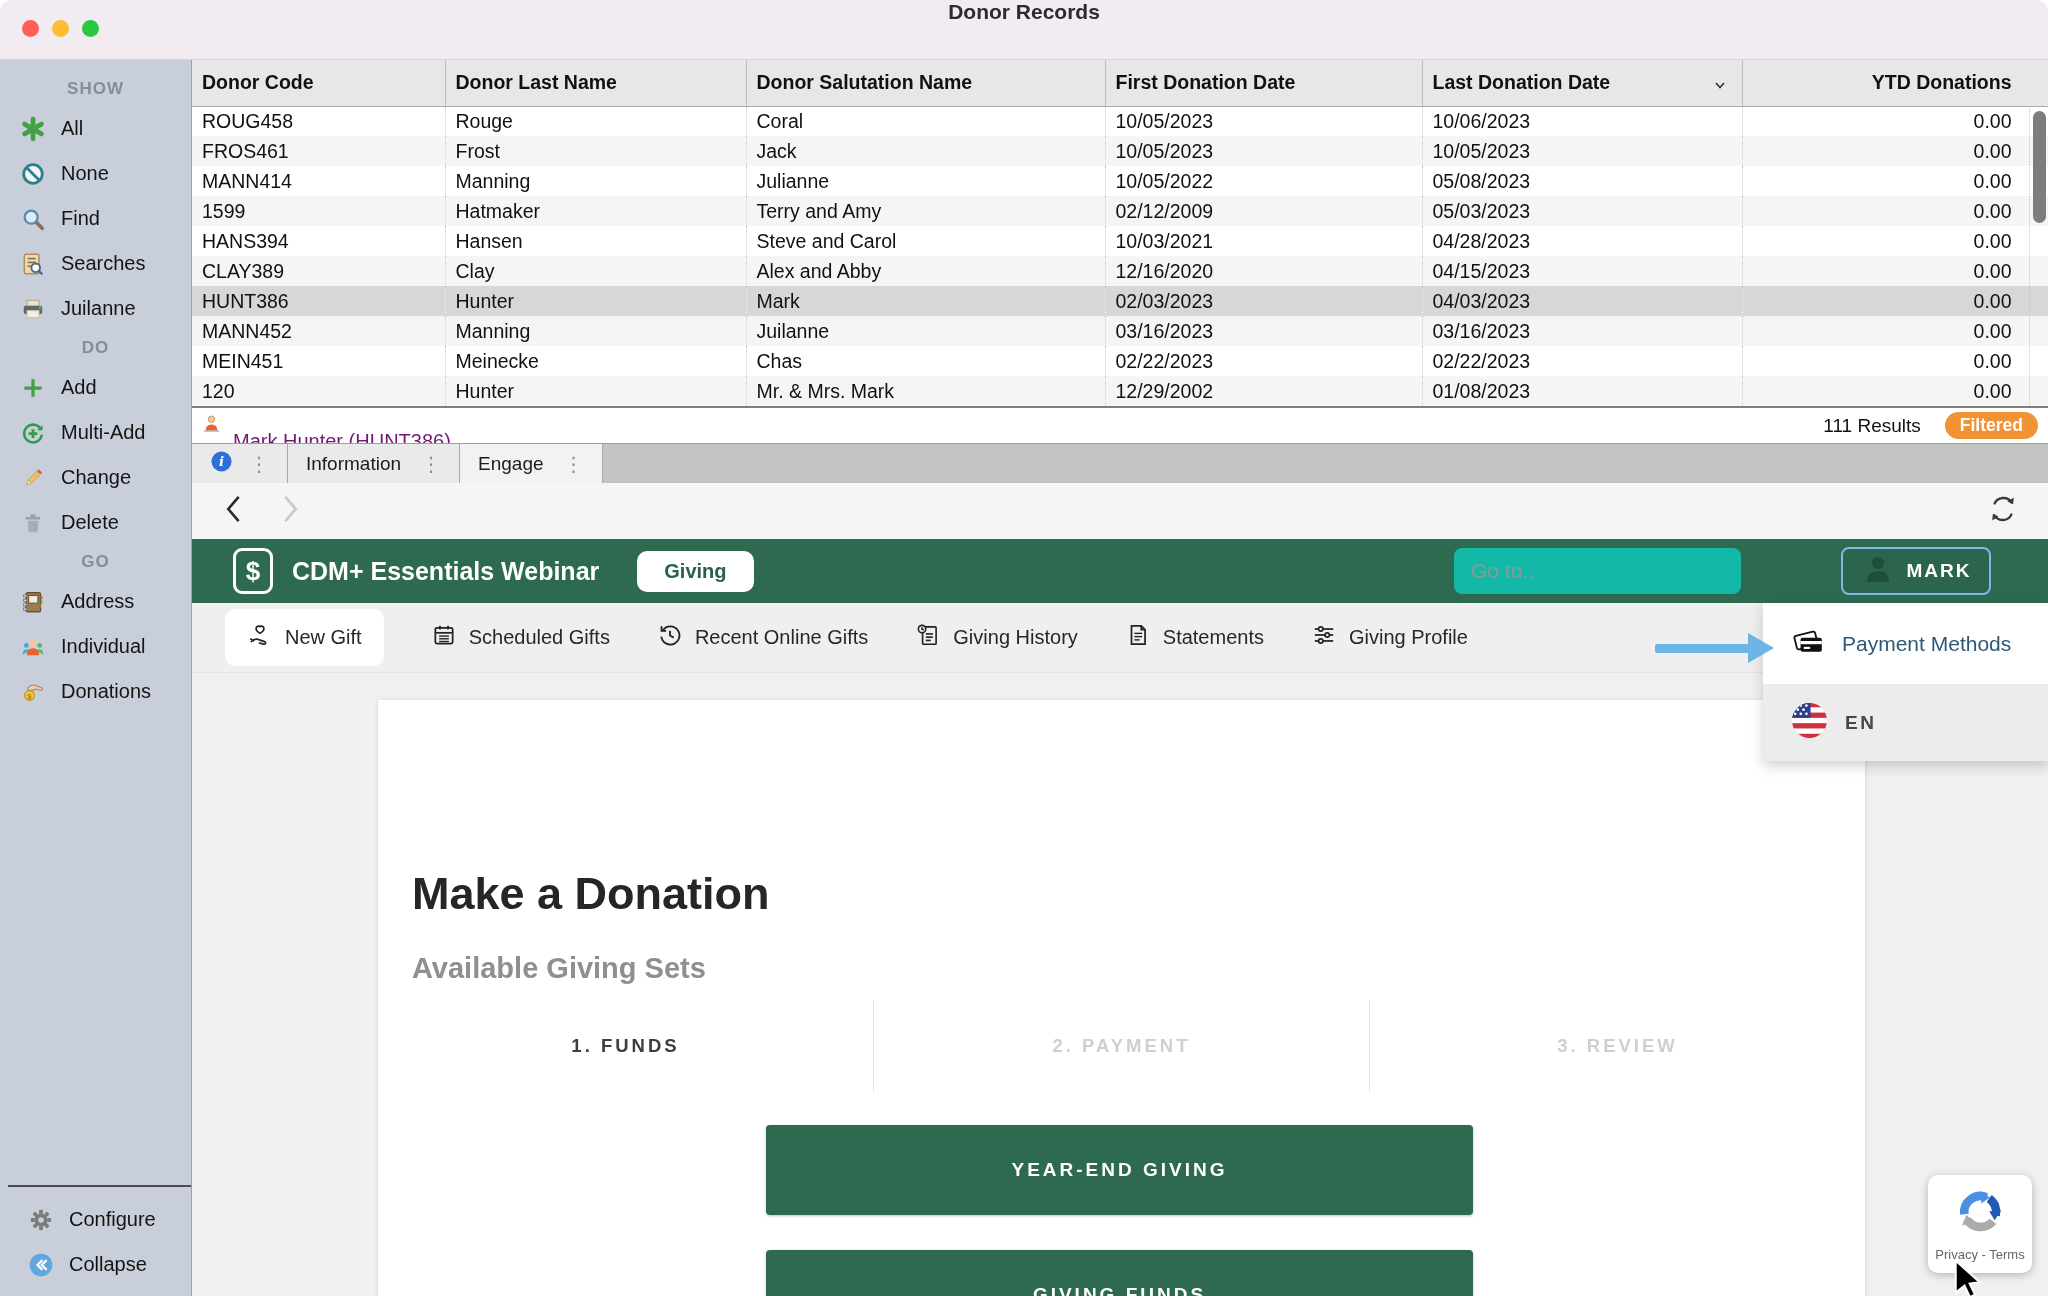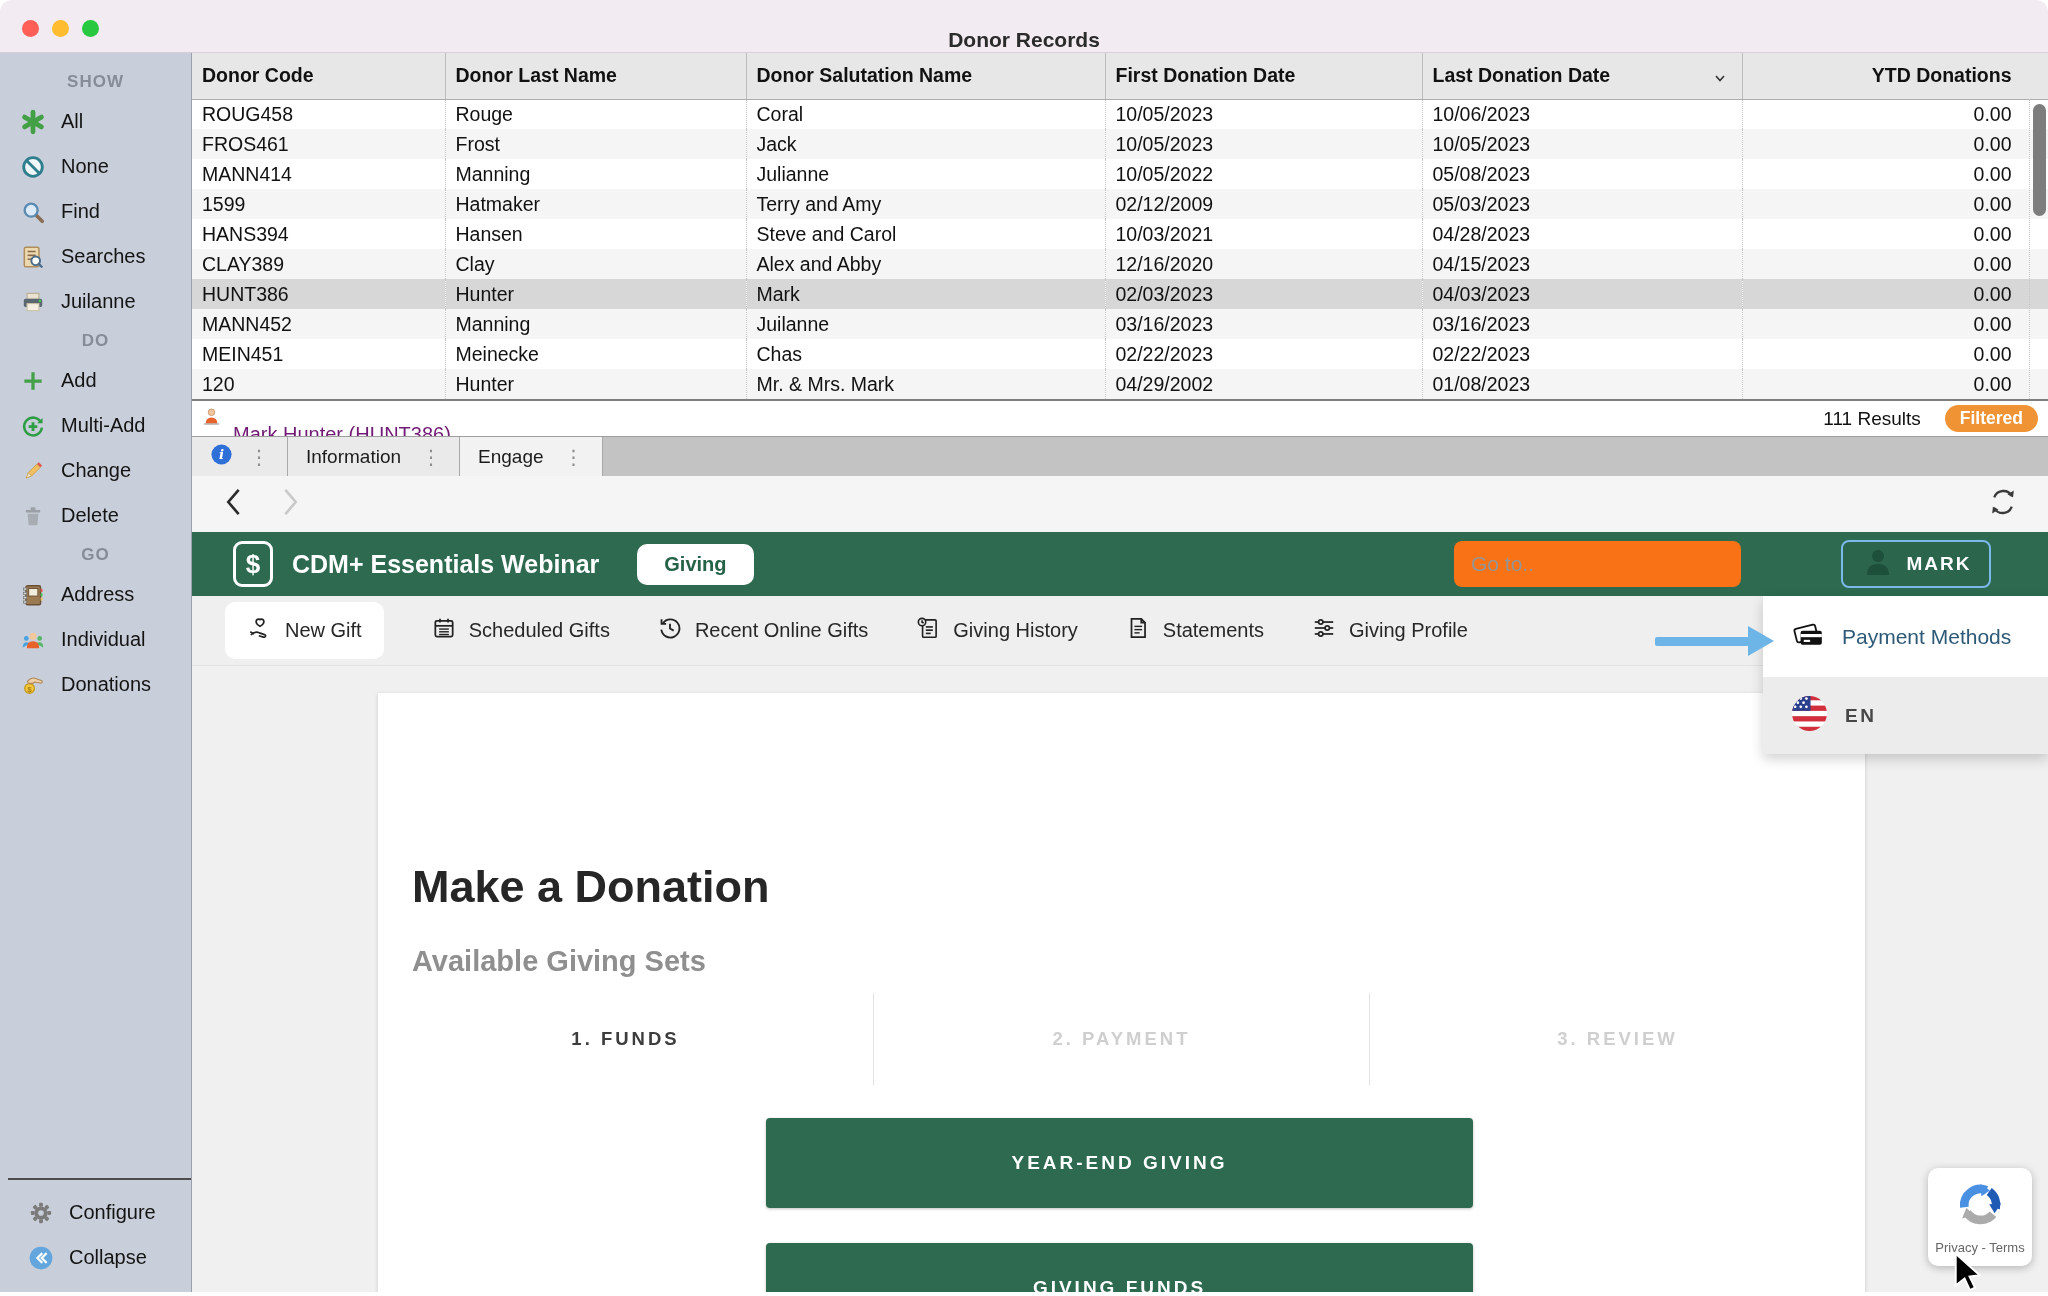--- a/index.html
+++ b/index.html
@@ -1,22 +1,22 @@
 <!DOCTYPE html>
 <html><head>
 <meta charset="utf-8">
 <style>
   * { margin:0; padding:0; box-sizing:border-box; }
   html,body { width:2048px; height:1296px; overflow:hidden; background:#fff;
     font-family:"Liberation Sans","DejaVu Sans",sans-serif; }
   .window { width:2048px; height:1296px; border-radius:12px 12px 0 0; overflow:hidden; position:relative; background:#fff; }
 
   
-  .titlebar { height:53px; background:#f2ecf2; border-bottom:1px solid #d6d0d6; position:relative;
-    display:flex; align-items:flex-end; justify-content:center; }
+  .titlebar { height:60px; background:#f2ecf2; border-bottom:1px solid #d6d0d6; position:relative;
+    display:flex; align-items:flex-start; justify-content:center; }
   .lights { position:absolute; left:22px; top:20px; display:flex; gap:13px; }
   .light { width:17px; height:17px; border-radius:50%; }
   .light.red{ background:#ff5f57; } .light.yellow{ background:#febc2e; } .light.green{ background:#28c840; }
   .win-title { font-size:21px; font-weight:bold; color:#2b2b2b; }
 
   
   .app { display:flex; height:1239px; }
   .sidebar { width:192px; background:#c9cfda; border-right:1px solid #9aa0ac; position:relative; flex:none; padding-top:12px; }
   .sec-label { text-align:center; font-size:17px; font-weight:bold; color:#868c98; letter-spacing:1px; height:34px; line-height:34px; }
   .side-item { display:flex; align-items:center; gap:14px; height:45px; padding-left:19px; font-size:20px; color:#141414; cursor:default; }
@@ -57,21 +57,21 @@
   
   .webview { position:relative; flex:1; overflow:hidden; background:#f0f0f0; }
   .wv-toolbar { height:56px; background:#f5f5f5; display:flex; align-items:center; padding:0 28px; gap:24px; }
   .wv-toolbar .refresh { margin-left:auto; }
 
   .wv-green { height:64px; background:#2d6a4f; display:flex; align-items:center; padding:0 57px 0 41px; }
   .dollar-badge { width:40px; height:46px; border:3px solid #fff; border-radius:9px; color:#fff; font-size:26px; font-weight:bold;
     display:flex; align-items:center; justify-content:center; margin-right:19px; flex:none; }
   .brand { color:#fff; font-size:25px; font-weight:600; white-space:nowrap; }
   .giving-btn { margin-left:38px; background:#fff; color:#256247; font-weight:bold; font-size:20px; padding:9px 27px; border-radius:10px; border:none; }
-  .goto { margin-left:auto; width:287px; height:46px; background:#f97316; border:none; border-radius:8px; font-size:21px; padding:0 17px; color:#333;
+  .goto { margin-left:auto; width:287px; height:46px; background:#14b8a6; border:none; border-radius:8px; font-size:21px; padding:0 17px; color:#333;
     font-family:"Liberation Sans",sans-serif; }
   .goto::placeholder { color:#959595; }
   .mark-btn { margin-left:100px; width:150px; height:48px; border:2px solid #7cb9ea; border-radius:8px; background:rgba(0,0,0,0.04);
     display:flex; align-items:center; justify-content:center; gap:12px; color:#fff; font-weight:bold; font-size:19px; letter-spacing:2px; }
 
   .wv-nav { height:70px; background:#efefef; display:flex; align-items:center; padding-left:33px; gap:47px; border-bottom:1px solid #e2e2e2; }
   .nav-item { display:flex; align-items:center; gap:12px; font-size:20px; color:#272727; white-space:nowrap; }
   .nav-item.active { background:#fff; border-radius:10px; padding:13px 22px; }
 
   
@@ -408,21 +408,21 @@
                 <td>Chas</td>
                 <td>02/22/2023</td>
                 <td>02/22/2023</td>
                 <td class="num">0.00</td>
               </tr>
 
               <tr>
                 <td>120</td>
                 <td>Hunter</td>
                 <td>Mr. &amp; Mrs. Mark</td>
-                <td>04/29/2002</td>
+                <td>12/29/2002</td>
                 <td>01/08/2023</td>
                 <td class="num">0.00</td>
               </tr>
             </tbody>
         </table>
         <div class="vscroll">
             <div class="vthumb"></div>
           </div>
       </div>
 

